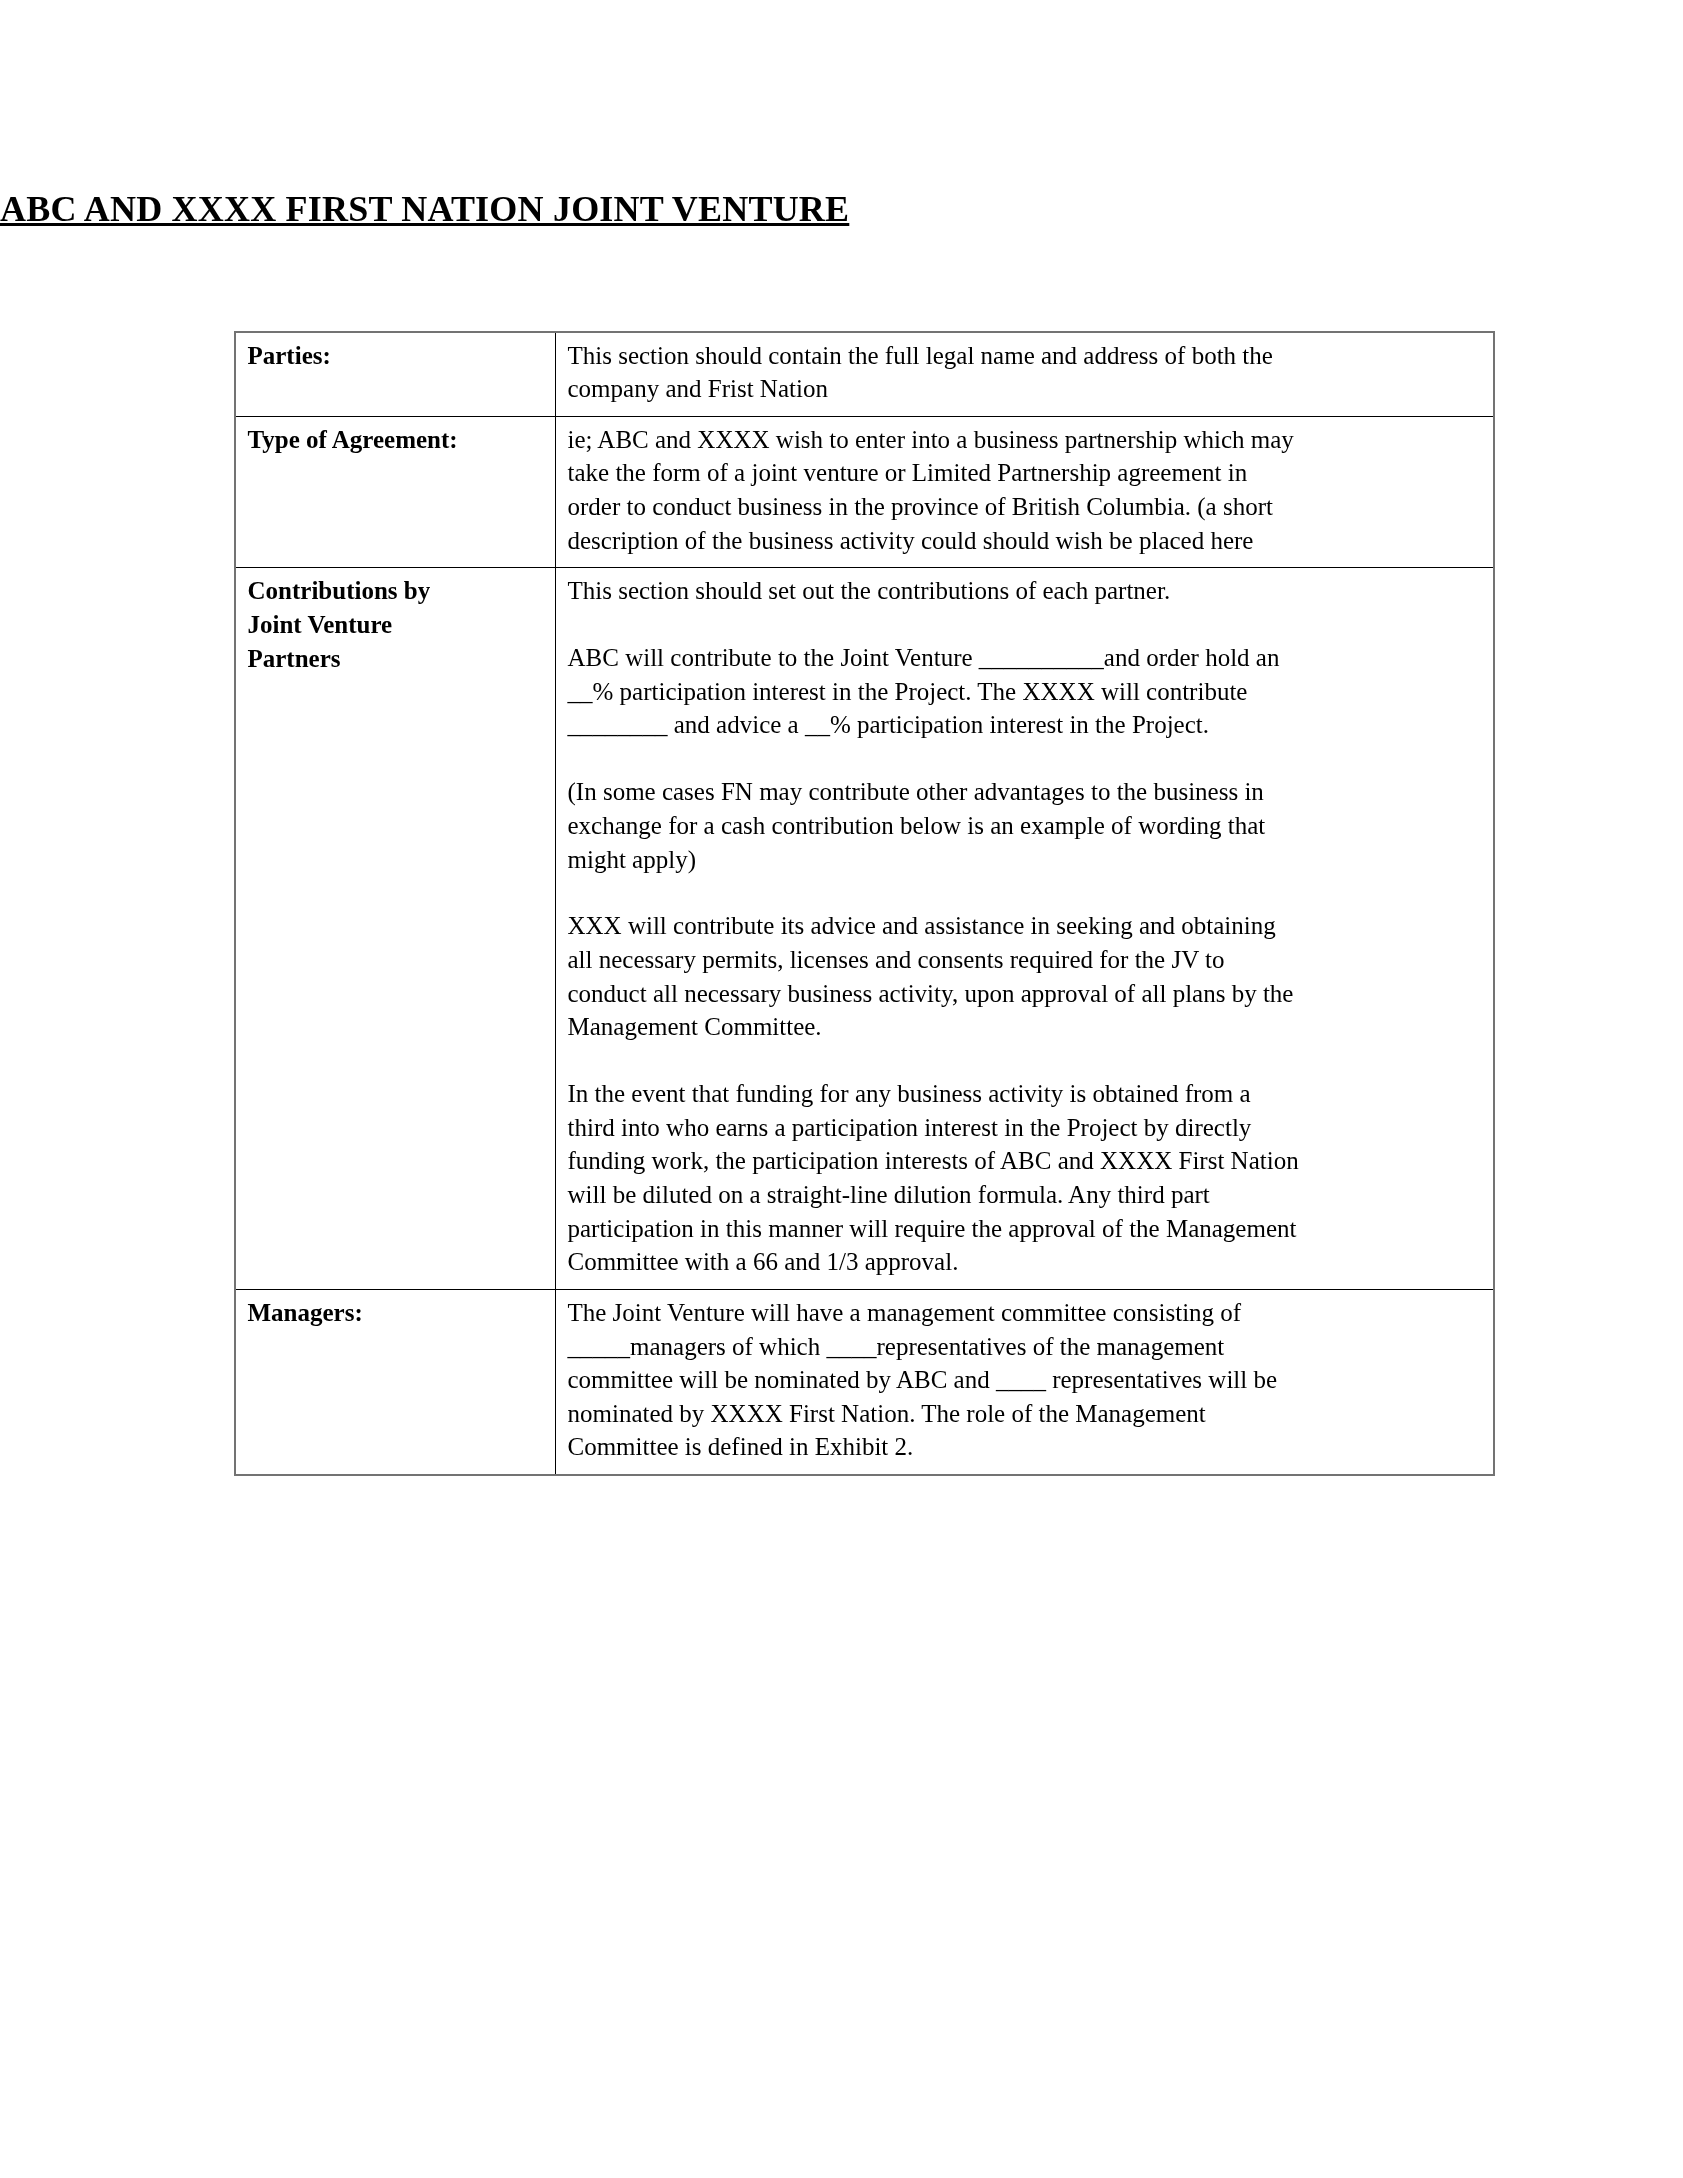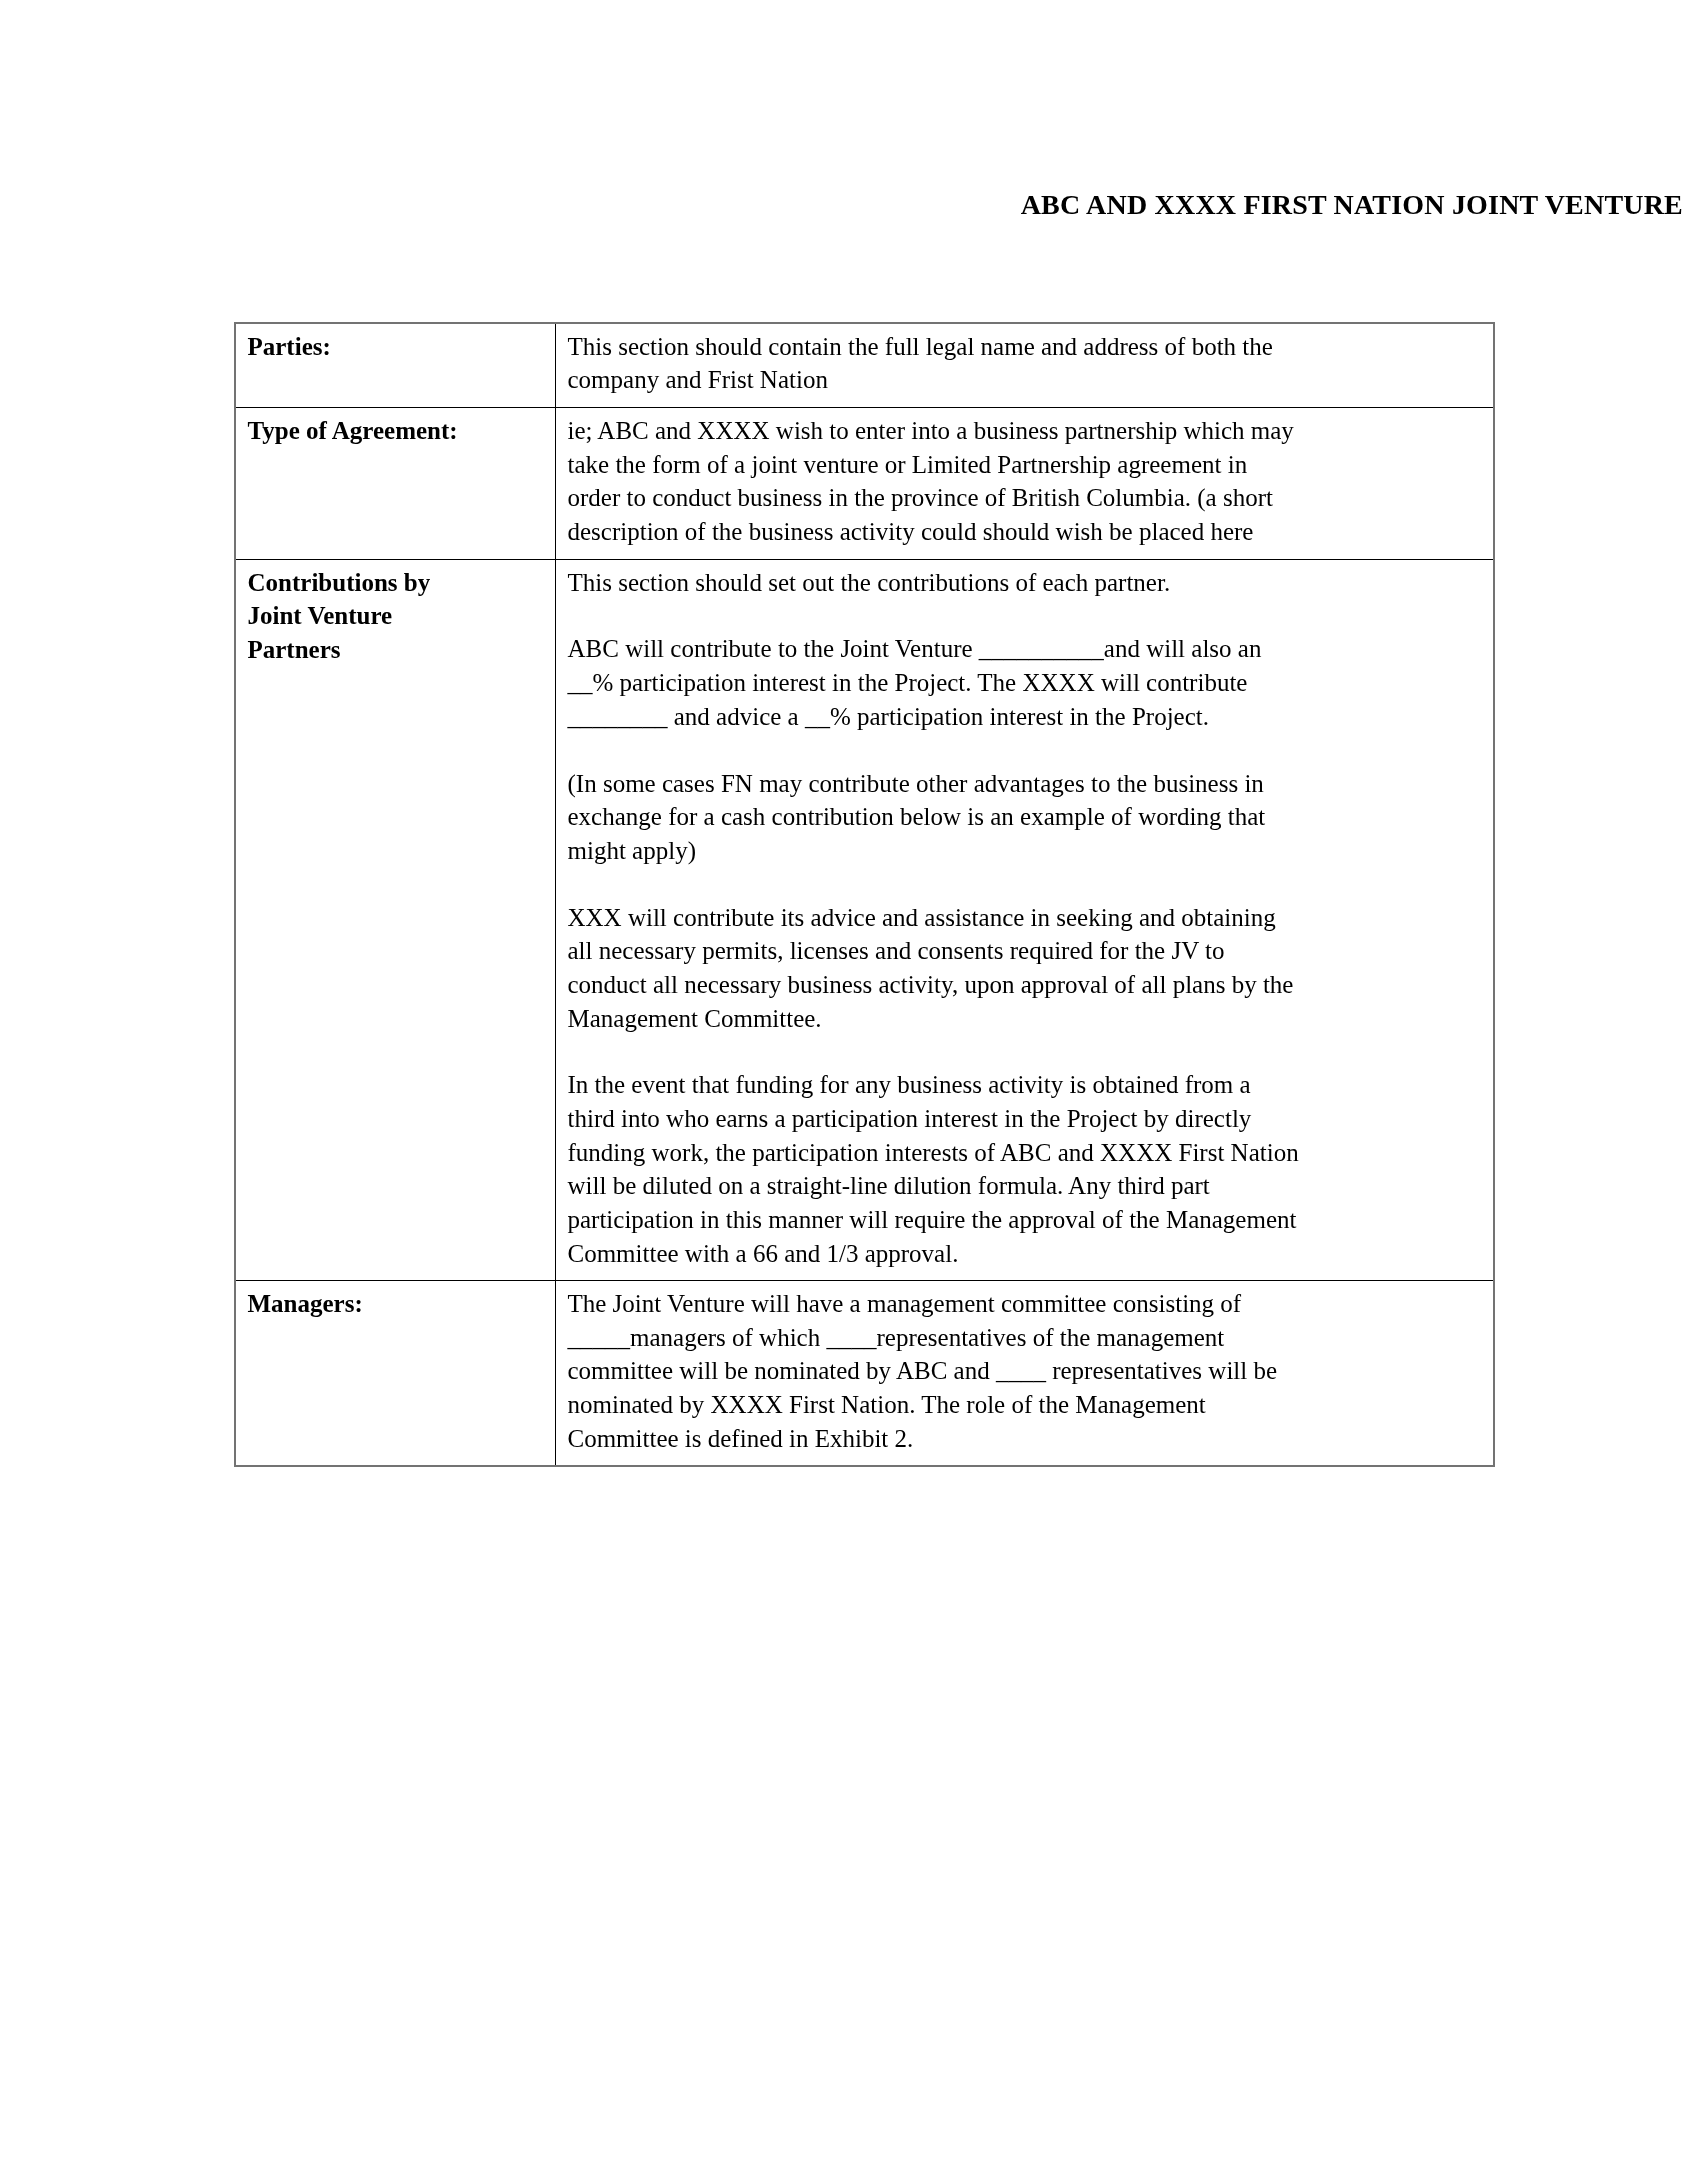--- a/index.html
+++ b/index.html
@@ -18,27 +18,28 @@
   .page {
     position: relative;
     width: 1683px;
     height: 2178px;
     background: #ffffff;
     box-sizing: border-box;
     padding: 0;
   }
 
   .doc-title {
-    text-align: right;
+    text-align: left;
     font-weight: bold;
-    font-size: 28px;
+    font-size: 36px;
     letter-spacing: 0.2px;
     margin: 0;
     padding-top: 190px;
     line-height: 1.1;
+    text-decoration: underline;
   }
 
   .table-wrap {
     margin: 0 auto;
     padding-top: 101px;
     width: 1216px;
   }
 
   table.term-table {
     border-collapse: collapse;
@@ -128,21 +129,21 @@
             <td class="label-cell">
               <span class="lbl-line">Contributions by</span>
               <span class="lbl-line">Joint Venture</span>
               <span class="lbl-line">Partners</span>
             </td>
             <td class="value-cell">
               <p class="para-block">
                 <span class="ln">This section should set out the contributions of each partner.</span>
               </p>
               <p class="para-block spaced">
-                <span class="ln">ABC will contribute to the Joint Venture __________and will also an</span>
+                <span class="ln">ABC will contribute to the Joint Venture __________and order hold an</span>
                 <span class="ln">__% participation interest in the Project.  The XXXX will contribute</span>
                 <span class="ln">________ and advice a __% participation interest in the Project.</span>
               </p>
               <p class="para-block spaced">
                 <span class="ln">(In some cases FN may contribute other advantages to the business in</span>
                 <span class="ln">exchange for a cash contribution below is an example of wording that</span>
                 <span class="ln">might apply)</span>
               </p>
               <p class="para-block spaced">
                 <span class="ln">XXX will contribute its advice and assistance in seeking and obtaining</span>

